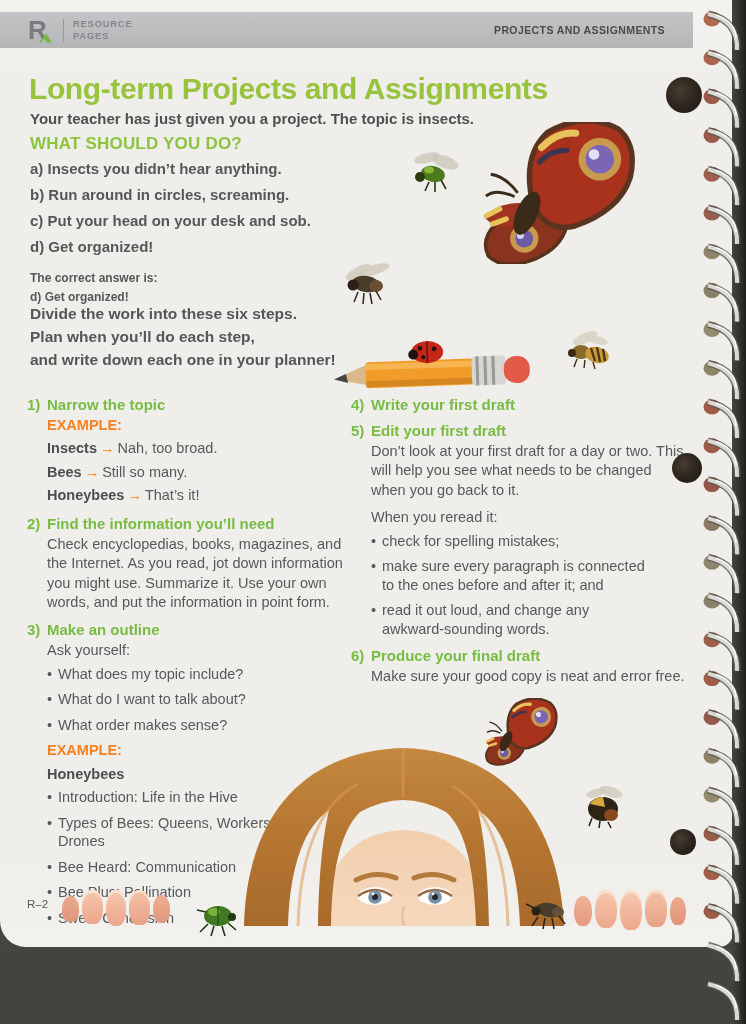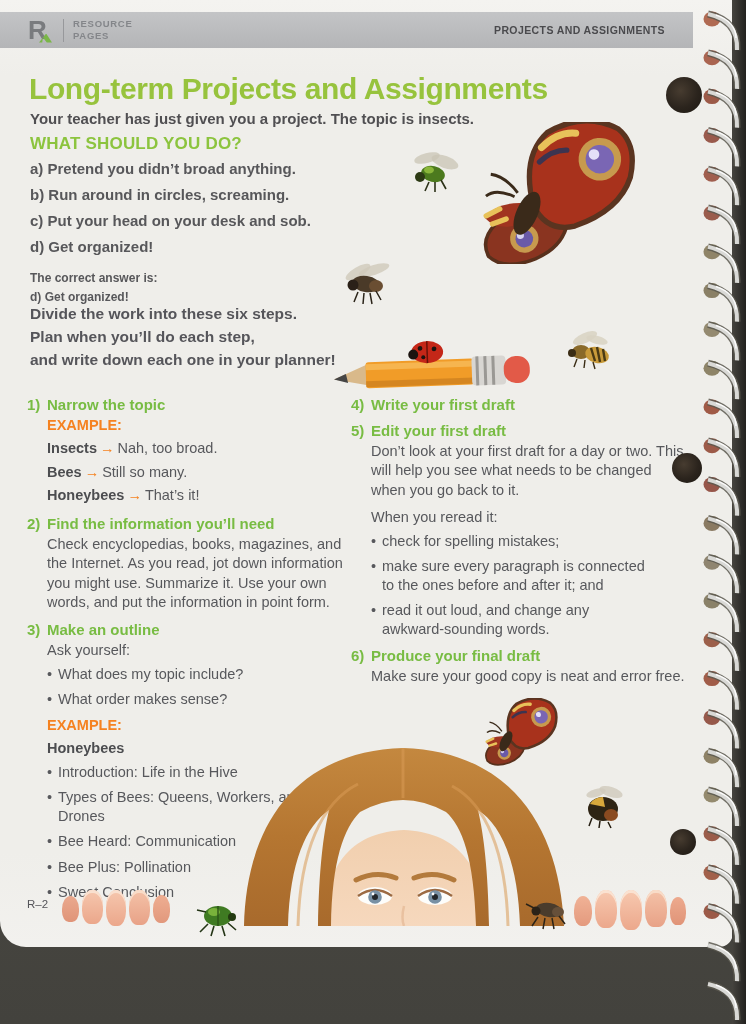--- a/index.html
+++ b/index.html
@@ -127,21 +127,21 @@
       </div>
     </div>
     <div class="band-label">PROJECTS AND ASSIGNMENTS</div>
   </div>
 
   <h1 class="title">Long-term Projects and Assignments</h1>
   <p class="intro">Your teacher has just given you a project. The topic is insects.</p>
 
   <div class="quiz">
     <p class="sec-head">WHAT SHOULD YOU DO?</p>
-    <p class="opt">a) Pretend you didn’t broad anything.</p>
+    <p class="opt">a) Insects you didn’t hear anything.</p>
     <p class="opt">b) Run around in circles, screaming.</p>
     <p class="opt">c) Put your head on your desk and sob.</p>
     <p class="opt">d) Get organized!</p>
     <div class="answer-block">
       <p>The correct answer is:</p>
       <p>d) Get organized!</p>
     </div>
   </div>
 
   <div class="how">
@@ -183,20 +183,21 @@
 
     <div class="step">
       <div class="step-head">
         <span class="num">3)</span>
         <span>Make an outline</span>
       </div>
       <div class="step-body">
         <p>Ask yourself:</p>
         <ul class="dots">
           <li><span>What does my topic include?</span></li>
+          <li><span>What do I want to talk about?</span></li>
           <li><span>What order makes sense?</span></li>
         </ul>
         <p class="example-label">EXAMPLE:</p>
         <p class="ex-title">Honeybees</p>
         <ul class="dots">
           <li><span>Introduction: Life in the Hive</span></li>
           <li><span>Types of Bees: Queens, Workers, and Drones</span></li>
           <li><span>Bee Heard: Communication</span></li>
           <li><span>Bee Plus: Pollination</span></li>
           <li><span>Sweet Conclusion</span></li>

